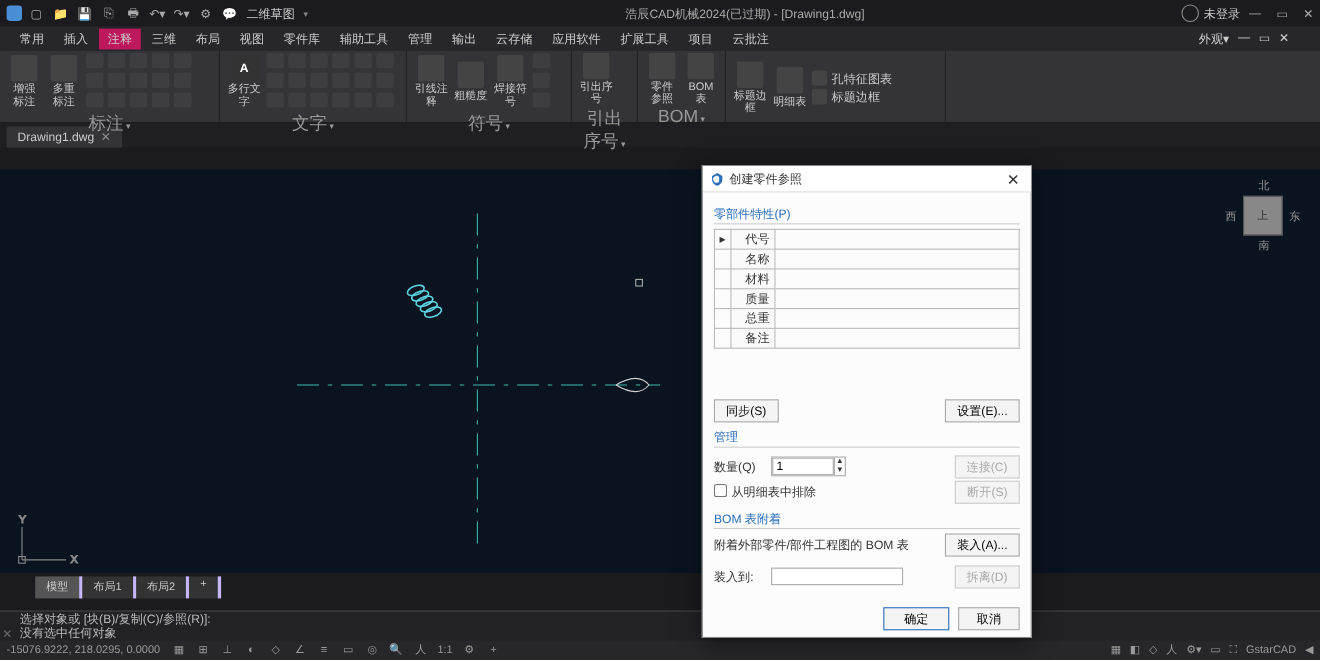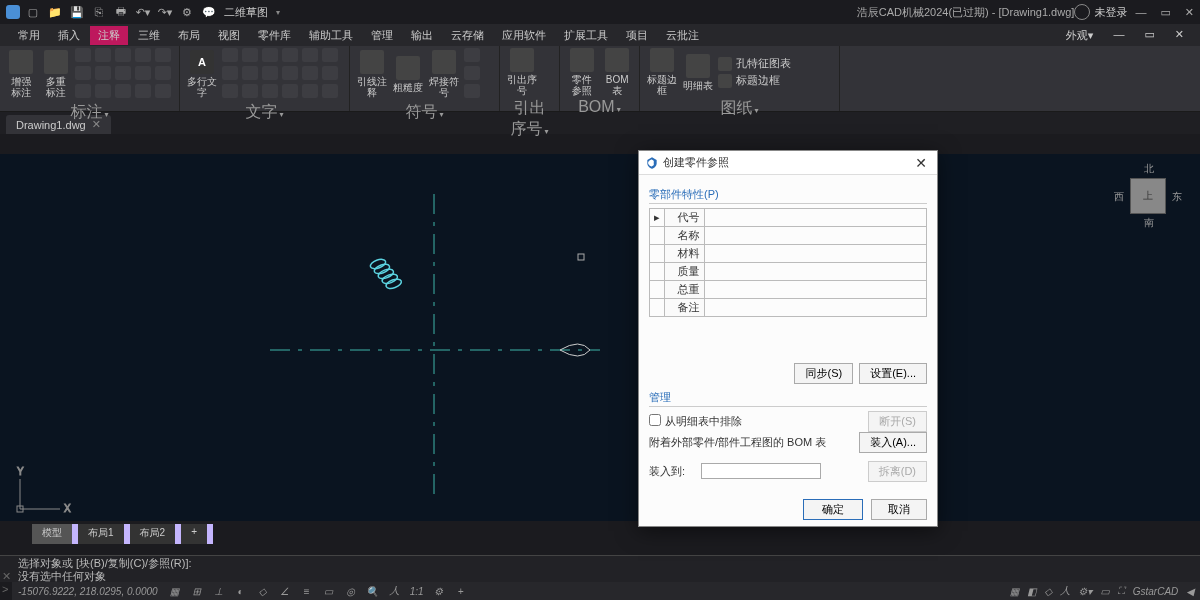--- a/index.html
+++ b/index.html
@@ -3,30 +3,30 @@
 <meta charset="utf-8">
 <style>
 * { margin: 0; padding: 0; box-sizing: border-box; font-family: "Microsoft YaHei", sans-serif; }
 body { background: #1b1b1f; color: #ccc; font-size: 11px; width: 1200px; height: 600px; overflow: hidden; position: relative; }
 
 
 .titlebar { height: 24px; background: #1b1b1f; display: flex; align-items: center; padding: 0 6px; }
 .titlebar .app-icon { width: 14px; height: 14px; background: #4a8fd6; border-radius: 3px; margin-right: 6px; }
 .titlebar .qat { display: flex; gap: 8px; align-items: center; }
 .titlebar .qat-icon { width: 14px; height: 14px; color: #aaa; display: flex; align-items: center; justify-content: center; }
-.titlebar .center { flex: 1; text-align: right; color: #aaa; font-size: 11px; }
+.titlebar .center { flex: 1; text-align: center; color: #aaa; font-size: 11px; }
 .titlebar .user { display: flex; align-items: center; gap: 4px; margin-right: 8px; color: #ccc; }
 .titlebar .user-icon { width: 16px; height: 16px; border: 1px solid #888; border-radius: 50%; }
 .titlebar .winbtns { display: flex; gap: 14px; color: #aaa; }
 
 
 .menurow { height: 22px; background: #27272b; display: flex; align-items: center; padding-left: 10px; gap: 2px; text-align: center; }
 .menurow .mitem { padding: 2px 8px; color: #ccc; font-size: 11px; cursor: pointer; }
 .menurow .mitem.active { background: #be185d; }
-.menurow .right { margin-left: auto; padding-right: 16px; display: flex; gap: 20px; }
+.menurow .right { margin-left: auto; padding-right: 28px; display: flex; gap: 8px; }
 
 
 .ribbon { height: 66px; background: #333338; display: flex; border-bottom: 1px solid #1a1a1a; }
 .panel { border-right: 1px solid #222; padding: 2px 6px 0 6px; display: flex; flex-direction: column; position: relative; }
 .panel-body { flex: 1; display: flex; align-items: center; gap: 4px; }
 .panel-title { text-align: center; font-size: 16px; color: #999; padding: 2px 0; }
 .panel-title.dd::after { content: " ▾"; font-size: 8px; }
 .bigbtn { display: flex; flex-direction: column; align-items: center; width: 32px; gap: 2px; }
 .bigbtn .ico { width: 24px; height: 24px; background: #444; border-radius: 2px; }
 .bigbtn .lbl { font-size: 10px; color: #ccc; text-align: center; line-height: 11px; }
@@ -45,47 +45,47 @@
 .canvas { position: absolute; top: 154px; left: 0; right: 0; bottom: 79px; background: #0a1420; overflow: hidden; }
 .canvas svg { width: 100%; height: 100%; }
 
 
 .viewcube { position: absolute; top: 10px; right: 20px; width: 64px; height: 64px; }
 .viewcube .cube { width: 36px; height: 36px; background: #888; position: absolute; left: 14px; top: 14px; border: 1px solid #555; display: flex; align-items: center; justify-content: center; font-size: 10px; color: #333; }
 .viewcube .dir { position: absolute; font-size: 10px; color: #999; }
 
 
 .layouttabs { position: absolute; left: 32px; bottom: 56px; height: 20px; display: flex; gap: 0; font-size: 10px; }
-.ltab { background: #333; padding: 2px 10px; color: #ccc; border-right: 6px solid #c4b5fd; }
+.ltab { background: #333; padding: 2px 10px; color: #ccc; border-right: 3px solid #c4b5fd; }
 .ltab.active { background: #555; }
 
 
 .cmdarea { position: absolute; left: 0; right: 0; bottom: 18px; background: #222226; border-top: 1px solid #444; }
 .cmdscroll { height: 26px; padding: 1px 18px; font-size: 11px; line-height: 13px; color: #bbb; overflow: hidden; }
 .cmdhandle { position: absolute; left: 2px; top: 14px; color: #666; }
 
 
-.statusbar { position: absolute; left: 12px; right: 0; bottom: 0; height: 18px; background: #27272b; display: flex; align-items: center; font-size: 10px; color: #999; padding: 0 6px; gap: 10px; font-style: italic; }
+.statusbar { position: absolute; left: 0; right: 0; bottom: 0; height: 18px; background: #27272b; display: flex; align-items: center; font-size: 10px; color: #999; padding: 0 6px; gap: 10px; }
 .statusbar .icons { display: flex; gap: 8px; }
 .statusbar .icons span { width: 14px; height: 14px; display: inline-flex; align-items: center; justify-content: center; }
 .statusbar .right { margin-left: auto; display: flex; gap: 8px; align-items: center; }
 
 
 .dialog { position: absolute; left: 638px; top: 150px; width: 300px; background: #fcfcfc; border: 1px solid #888; box-shadow: 0 4px 20px rgba(0,0,0,0.5); color: #333; font-size: 11px; }
 .dlg-title { height: 24px; display: flex; align-items: center; padding: 0 6px; background: #fff; border-bottom: 1px solid #ddd; }
 .dlg-title .icon { width: 14px; height: 14px; border-radius: 3px; margin-right: 4px; display: flex; align-items: center; justify-content: center; }
 .dlg-title .icon svg { width: 14px; height: 14px; }
 .dlg-title .close { margin-left: auto; cursor: pointer; font-size: 14px; padding: 0 4px; }
 .dlg-body { padding: 6px 10px 10px 10px; }
 .dlg-section { color: #2a6db8; border-bottom: 1px solid #ccc; padding-bottom: 1px; margin: 6px 0 4px 0; font-size: 11px; }
 .proptable { width: 100%; border-collapse: collapse; font-size: 11px; }
 .proptable td { border: 1px solid #bbb; padding: 1px 4px; height: 14px; }
 .proptable td.key { width: 40px; text-align: right; background: #fafafa; }
 .proptable td.arrow { width: 12px; text-align: center; }
-.btnrow { display: flex; justify-content: flex-end; gap: 6px; margin-top: 6px; }
+.btnrow { display: flex; justify-content: space-between; gap: 6px; margin-top: 6px; }
 .dbtn { background: #f4f4f4; border: 1px solid #aaa; padding: 2px 10px; font-size: 11px; cursor: pointer; min-width: 56px; }
 .dbtn.disabled { color: #aaa; border-color: #ccc; }
 .formrow { display: flex; align-items: center; gap: 6px; margin: 4px 0; }
 .formrow label { width: 46px; }
 .formrow input[type=text] { border: 1px solid #aaa; padding: 1px 3px; font-size: 11px; width: 56px; }
 .spinner { display: flex; border: 1px solid #aaa; width: 68px; }
 .spinner input { border: none; width: 48px; padding: 1px 3px; font-size: 11px; text-align: left; }
 .spinner .spins { width: 14px; display: flex; flex-direction: column; border-left: 1px solid #aaa; }
 .spinner .spins div { height: 8px; font-size: 7px; text-align: center; line-height: 8px; cursor: pointer; }
 .dlg-footer { display: flex; justify-content: flex-end; gap: 8px; padding: 6px 10px; }
@@ -142,21 +142,21 @@
   <div class="mitem">云批注</div>
   <div class="right">
     <span>外观▾</span>
     <span>—</span>
     <span>▭</span>
     <span>✕</span>
   </div>
 </div>
 
 <div class="ribbon">
-  <div class="panel" style="width:180px">
+  <div class="panel" style="width:200px">
     <div class="panel-body">
       <div class="bigbtn">
           <div class="ico"></div>
           <div class="lbl">增强
 标注</div>
         </div>
       <div class="bigbtn">
           <div class="ico"></div>
           <div class="lbl">多重
 标注</div>
@@ -269,21 +269,20 @@
         <div class="row">
             <div class="ico"></div>
             <span>孔特征图表</span>
           </div>
         <div class="row">
             <div class="ico"></div>
             <span>标题边框</span>
           </div>
       </div>
     </div>
-    <div class="panel-title dd">图纸</div>
   </div>
 </div>
 
 <div class="doctabs">
   <div class="doctab">
     <span>Drawing1.dwg</span>
     <span class="x">✕</span>
   </div>
 </div>
 
@@ -416,27 +415,41 @@
     </tbody>
       </table>
     <div style="height:40px"></div>
     <div class="btnrow">
       <button class="dbtn">同步(S)</button>
       <button class="dbtn">设置(E)...</button>
     </div>
 
     <div class="dlg-section">管理</div>
     <div class="twocol">
+      <div class="formrow">
+        <label>数量(Q)</label>
+        <div class="spinner">
+          <input type="text" value="1" style="">
+          <div class="spins">
+              <div>▲</div>
+              <div>▼</div>
+            </div>
+        </div>
+      </div>
+      <button class="dbtn disabled">连接(C)</button>
+    </div>
+    <div class="twocol">
       <div class="chk">
         <input type="checkbox" style="">
         <span>从明细表中排除</span>
       </div>
       <button class="dbtn disabled">断开(S)</button>
     </div>
 
+    <div class="dlg-section">BOM 表附着</div>
     <div class="twocol">
       <span>附着外部零件/部件工程图的 BOM 表</span>
       <button class="dbtn">装入(A)...</button>
     </div>
     <div class="twocol" style="margin-top:6px">
       <div class="formrow">
         <label>装入到:</label>
         <input type="text" style="width: 120px;">
       </div>
       <button class="dbtn disabled">拆离(D)</button>

